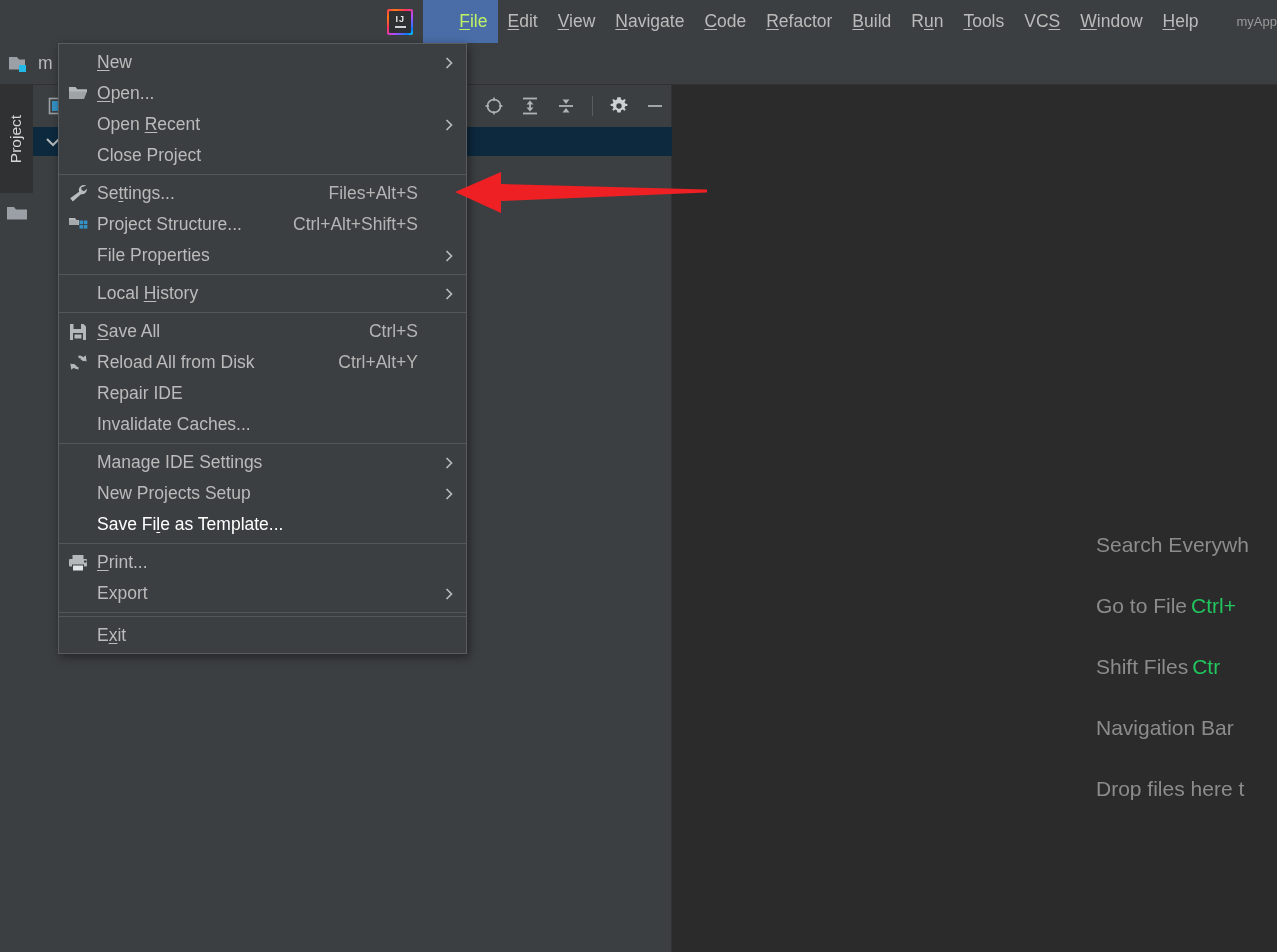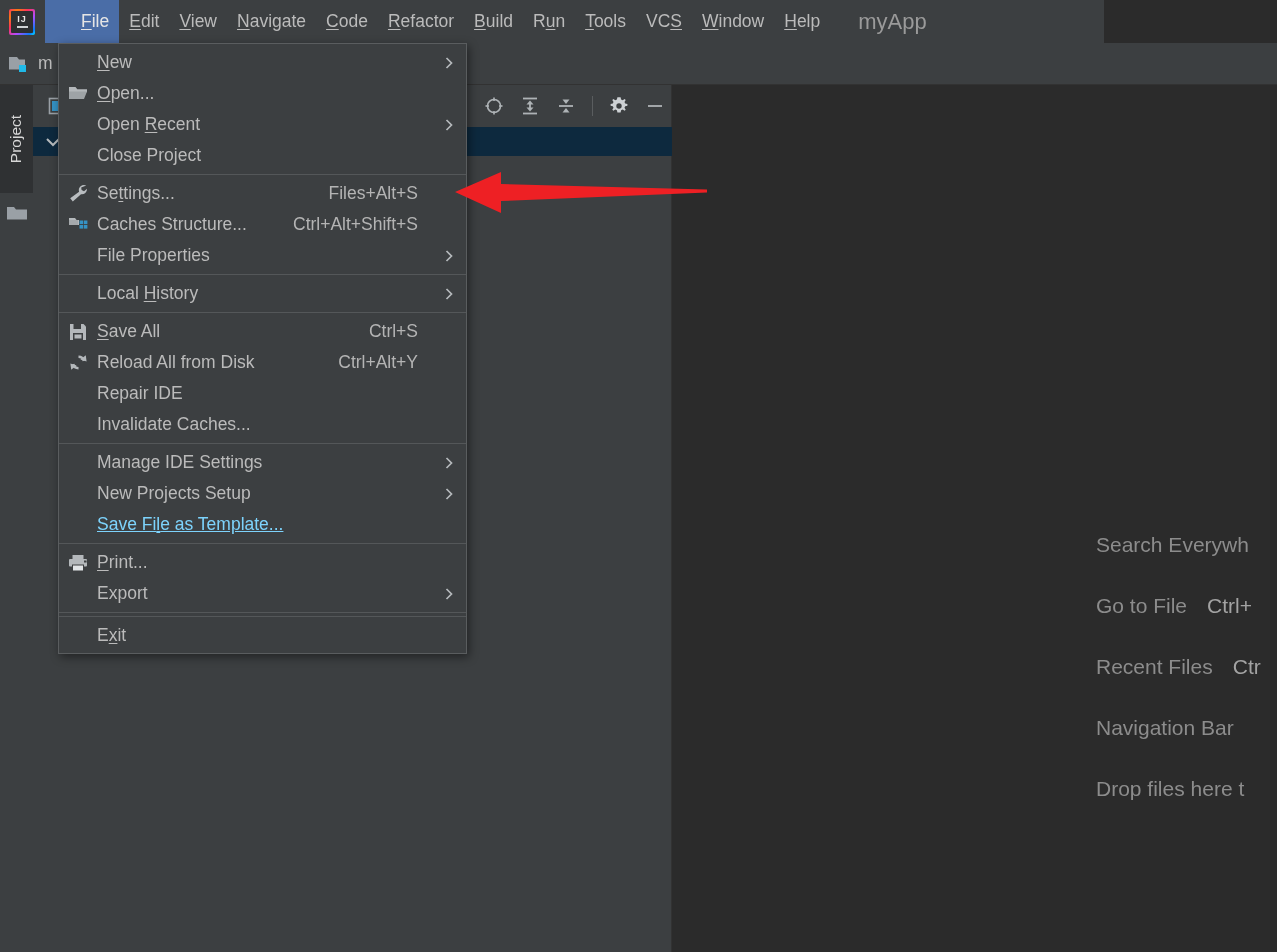--- a/index.html
+++ b/index.html
@@ -6,23 +6,23 @@
   html, body {
     width: 1277px; height: 952px;
     background: #2b2b2b;
     font-family: "Liberation Sans", sans-serif;
     overflow: hidden;
   }
   #app { position: relative; width: 1277px; height: 952px; background: #2b2b2b; }
 
   
   .menubar {
-    position: absolute; left: 0; top: 0; width: 1104px; height: 43px;
+    position: absolute; left: 0; top: 0; width: 1277px; height: 43px;
     background: #3c3f41;
-    display: flex; align-items: center;
+    display: flex; align-items: center; justify-content: flex-end;
   }
   .ij-logo {
     width: 26px; height: 26px; margin-left: 9px; margin-right: 10px;
     border-radius: 2px; position: relative; flex: none;
     background: linear-gradient(135deg,#fe315d 0%,#f97a12 18%,#fe315d 38%,#b24bff 62%,#087cfa 88%,#0ae6ff 100%);
     padding: 2px;
   }
   .ij-logo-inner {
     width: 100%; height: 100%; background: #2d2f31; border-radius: 1px;
     display: flex; align-items: center; justify-content: center;
@@ -32,25 +32,25 @@
     color: #e6e6e6; font-size: 9px; font-weight: bold; letter-spacing: 1px;
     line-height: 9px; font-family: "Liberation Sans", sans-serif;
   }
   .ij-logo-inner .ij-bar {
     width: 11px; height: 2px; background: #cfd2d4; margin-top: 2px;
   }
   .menu-item {
     height: 43px; padding: 0 10px; display: flex; align-items: center;
     color: #bbbbbb; font-size: 17.5px; white-space: nowrap;
   }
-  .menu-item.active { background: #4a6da7; color: #e5e5e5; padding-left: 36px; }
+  .menu-item.active { background: #4a6da7; color: #bef264; padding-left: 36px; }
   .menu-item .mn { position: relative; }
   .menu-item .mn u { text-decoration: underline; text-underline-offset: 2px; }
   .app-title {
-    color: #9a9a9a; font-size: 22px; margin-left: 28px; white-space: nowrap;
+    color: #9a9a9a; font-size: 13px; margin-left: 28px; white-space: nowrap;
   }
 
   
   .navbar {
     position: absolute; left: 0; top: 43px; width: 1277px; height: 42px;
     background: #3c3f41; border-bottom: 1px solid #323232;
     display: flex; align-items: center;
   }
   .navbar-module { display: flex; align-items: center; margin-left: 8px; }
   .nav-label { color: #bbbbbb; font-size: 17.5px; margin-left: 6px; }
@@ -106,35 +106,35 @@
     background: #2b2b2b;
     text-decoration: underline;
   }
   .hints {
     position: absolute; left: 424px; top: 447px; width: 400px;
   }
   .hint-row {
     white-space: nowrap; color: #8c8c8c; font-size: 21px;
     margin-bottom: 36px; line-height: 25px;
   }
-  .hint-row .sc { color: #a3a3a3; margin-left: 20px; }
+  .hint-row .sc { color: #22c55e; margin-left: 4px; }
 
   
   .dropdown {
     position: absolute; left: 58px; top: 43px; width: 409px;
     background: #3c3f41; border: 1px solid #5a5d5f;
     padding: 3px 0 2px 0;
     box-shadow: 2px 3px 9px rgba(0,0,0,0.45);
     z-index: 40;
   }
   .dd-item {
     height: 31px; display: flex; align-items: center; position: relative;
     color: #bbbbbb; font-size: 17.5px; padding-left: 0;
   }
-  .dd-item.disabled { color: #7dd3fc; text-decoration: underline; }
+  .dd-item.disabled { color: #ffffff; }
   .dd-icon {
     width: 38px; min-width: 38px; height: 31px;
     display: flex; align-items: center; justify-content: center;
   }
   .dd-label { flex: 1; white-space: nowrap; }
   .dd-label u { text-decoration: underline; text-underline-offset: 2px; }
   .dd-short {
     color: #b4b4b4; font-size: 17.5px; margin-right: 16px; white-space: nowrap;
   }
   .dd-arrow {
@@ -284,21 +284,21 @@
       <svg width="22" height="22" viewBox="0 0 22 22">
         <polyline points="8,5 14,11 8,17" fill="none" stroke="#b6babd" stroke-width="2"></polyline>
       </svg>
     </div>
   </div>
 
   <div class="editor">
     <div class="hints" id="hints">
         <div class="hint-row"><span>Search Everywh</span></div>
         <div class="hint-row"><span>Go to File</span><span class="sc">Ctrl+</span></div>
-        <div class="hint-row"><span>Recent Files</span><span class="sc">Ctr</span></div>
+        <div class="hint-row"><span>Shift Files</span><span class="sc">Ctr</span></div>
         <div class="hint-row"><span>Navigation Bar</span></div>
         <div class="hint-row"><span>Drop files here t</span></div>
       </div>
   </div>
 
   <div class="dropdown" id="file-dropdown">
       <div class="dd-item">
         <span class="dd-icon"></span>
         <span class="dd-label"><u>N</u>ew</span>
         <span class="dd-arrow">
@@ -346,21 +346,21 @@
         <span class="dd-icon">
           <svg width="20" height="17" viewBox="0 0 20 17">
             <path d="M1 2 h6 l1.6 2 H11 v5 H1 Z" fill="#b4b8bb"></path>
             <path d="M1 4 h9 v5 H1 Z" fill="#a5a9ac"></path>
             <rect x="11.5" y="4.5" width="3.6" height="3.6" fill="#3592c4"></rect>
             <rect x="15.8" y="4.5" width="3.6" height="3.6" fill="#3592c4"></rect>
             <rect x="11.5" y="9" width="3.6" height="3.6" fill="#3592c4"></rect>
             <rect x="15.8" y="9" width="3.6" height="3.6" fill="#3592c4"></rect>
           </svg>
         </span>
-        <span class="dd-label">Caches Structure...</span>
+        <span class="dd-label">Project Structure...</span>
         <span class="dd-short">Ctrl+Alt+Shift+S</span>
         <span class="dd-arrow"></span>
       </div>
       <div class="dd-item">
         <span class="dd-icon"></span>
         <span class="dd-label">File Properties</span>
         <span class="dd-arrow">
           <svg width="16" height="16" viewBox="0 0 16 16">
             <polyline points="5.5,3 10.5,8 5.5,13" fill="none" stroke="#b6babd" stroke-width="1.7"></polyline>
           </svg>

